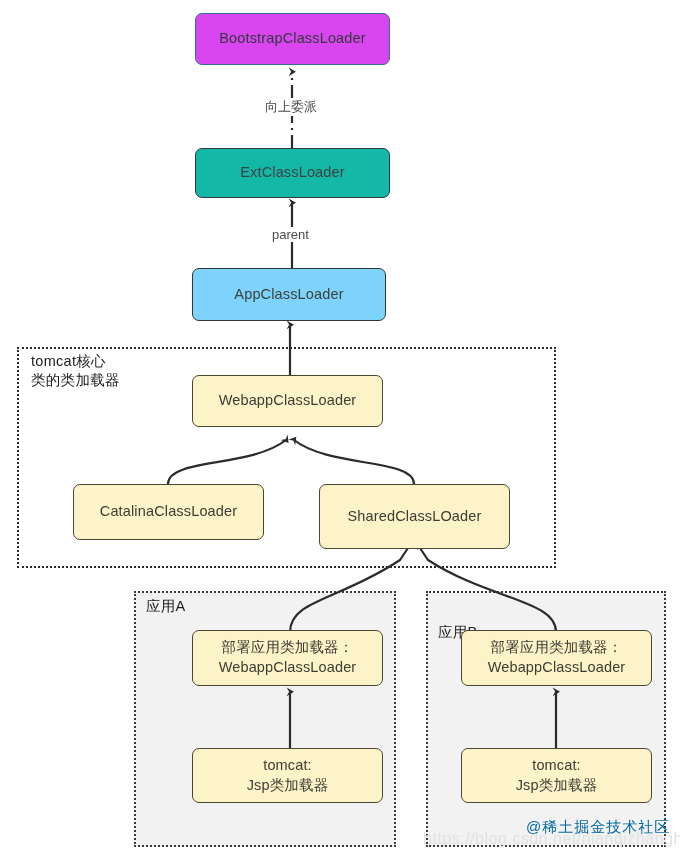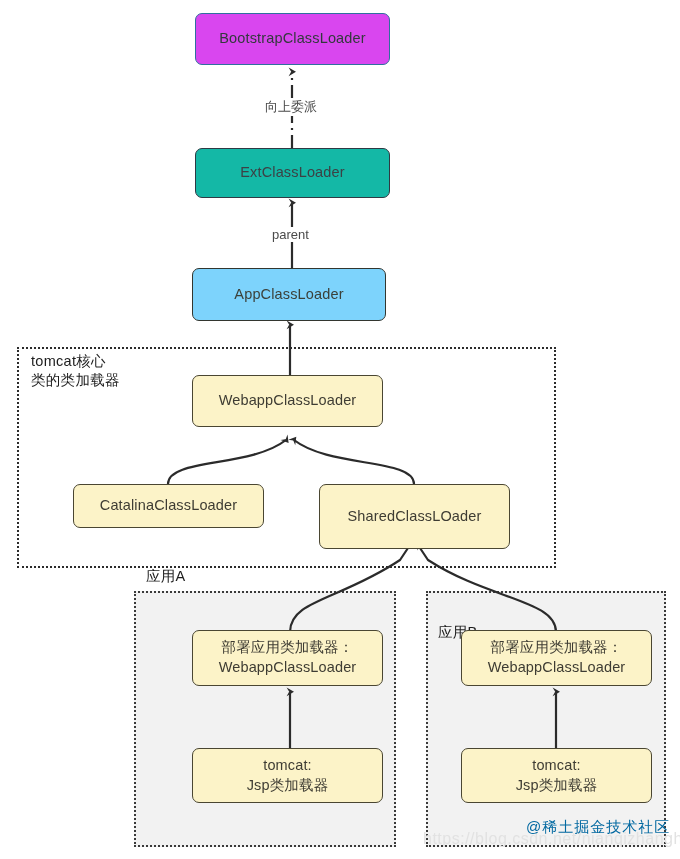--- a/index.html
+++ b/index.html
@@ -103,21 +103,21 @@
 </head>
 <body>
 
 <div id="canvas">
 
   <div class="group-box" style="left:17px; top:347px; width:539px; height:221px;"></div>
   <div class="group-label" style="left:31px; top:352px;">tomcat核心
 类的类加载器</div>
 
   <div class="group-box shaded" style="left:134px; top:591px; width:262px; height:256px;"></div>
-  <div class="group-label" style="left:146px; top:567px;">应用A</div>
+  <div class="group-label" style="left:146px; top:597px;">应用A</div>
 
   <div class="group-box shaded" style="left:426px; top:591px; width:240px; height:256px;"></div>
   <div class="group-label" style="left:438px; top:623px;">应用B</div>
 
   <svg class="svg-layer" viewBox="0 0 680 859" xmlns="http://www.w3.org/2000/svg">
     <defs>
       <marker id="arrowhead" markerWidth="10" markerHeight="10" refX="5.2" refY="4" orient="auto" markerUnits="userSpaceOnUse">
         <path d="M1,0.6 L5.4,8 L9.8,0.6 L5.4,3.2 Z" fill="#2b2b2b"></path>
       </marker>
     </defs>
@@ -142,21 +142,21 @@
   </svg>
 
   <div class="node blue-strong" style="left:195px; top:13px; width:195px; height:52px;">BootstrapClassLoader</div>
 
   <div class="node blue-light" style="left:195px; top:148px; width:195px; height:50px;">ExtClassLoader</div>
 
   <div class="node green" style="left:192px; top:268px; width:194px; height:53px;">AppClassLoader</div>
 
   <div class="node yellow" style="left:192px; top:375px; width:191px; height:52px;">WebappClassLoader</div>
 
-  <div class="node yellow" style="left:73px; top:484px; width:191px; height:44px;">CatalinaClassLoader</div>
+  <div class="node yellow" style="left:73px; top:484px; width:191px; height:56px;">CatalinaClassLoader</div>
 
   <div class="node yellow" style="left:319px; top:484px; width:191px; height:65px;">SharedClassLOader</div>
 
   <div class="node yellow" style="left:192px; top:630px; width:191px; height:56px;">部署应用类加载器：
 WebappClassLoader</div>
 
   <div class="node yellow" style="left:192px; top:748px; width:191px; height:55px;">tomcat:
 Jsp类加载器</div>
 
   <div class="node yellow" style="left:461px; top:630px; width:191px; height:56px;">部署应用类加载器：

